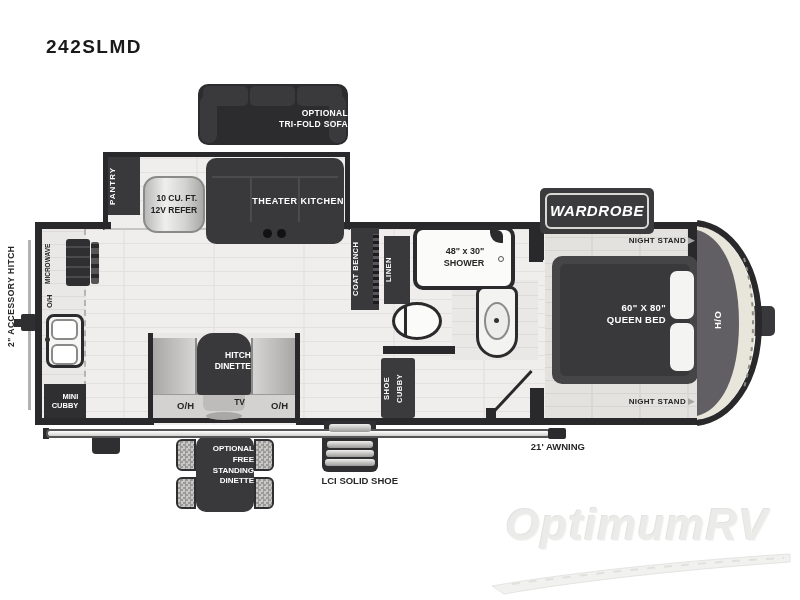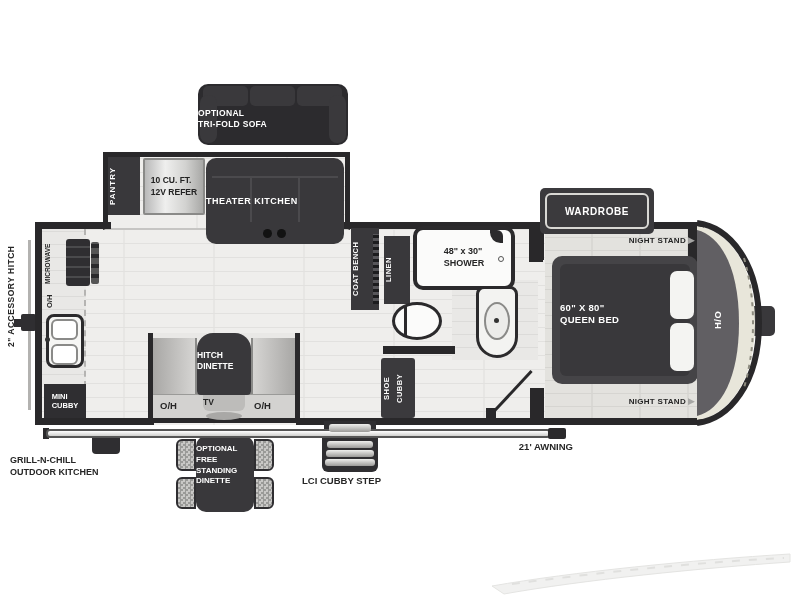--- a/index.html
+++ b/index.html
@@ -1,21 +1,21 @@
 <!DOCTYPE html>
 <html><head>
 <meta charset="utf-8">
 <style>
   html,body{margin:0;padding:0;}
   body{font-family:"Liberation Sans",sans-serif;background:#ffffff;}
   .plan{position:relative;width:800px;height:600px;background:#ffffff;overflow:hidden;}
   .abs{position:absolute;box-sizing:border-box;}
   
   .title{left:46px;top:36px;font-size:19px;font-weight:600;color:#1a1a1a;letter-spacing:1.5px;}
-  .lbl{white-space:pre-line;text-align:left;font-weight:bold;line-height:1.3;}
+  .lbl{white-space:pre-line;text-align:right;font-weight:bold;line-height:1.3;}
   .lbl-w{color:#ffffff;}
   .lbl-d{color:#262626;}
   .vtext{writing-mode:vertical-rl;transform:rotate(180deg);text-align:center;font-weight:bold;white-space:pre-line;}
   
   .floorpat{background-color:#efeeec;background-image:
     repeating-linear-gradient(0deg,rgba(0,0,0,0) 0 13px,#e2e1df 13px 14px),
     repeating-linear-gradient(90deg,rgba(0,0,0,0) 0 88px,#e7e6e4 88px 90px);}
   .platpat{background-color:#e3e2de;background-image:
     repeating-linear-gradient(0deg,rgba(0,0,0,0) 0 12px,#d6d5d1 12px 13px),
     repeating-linear-gradient(90deg,rgba(0,0,0,0) 0 46px,#d9d8d4 46px 48px);}
@@ -40,21 +40,21 @@
   .sofa-c1{left:203px;top:86px;width:45px;height:20px;background:#3a393c;border-radius:5px;z-index:4;}
   .sofa-c2{left:250px;top:86px;width:45px;height:20px;background:#3a393c;border-radius:5px;z-index:4;}
   .sofa-c3{left:297px;top:86px;width:45px;height:20px;background:#3a393c;border-radius:5px;z-index:4;}
   .sofa-a1{left:200px;top:95px;width:17px;height:48px;background:#3a393c;border-radius:8px;z-index:4;}
   .sofa-a2{left:329px;top:95px;width:17px;height:48px;background:#3a393c;border-radius:8px;z-index:4;}
   .sofa-lbl{left:198px;top:108px;width:150px;font-size:8.5px;z-index:5;letter-spacing:.3px;}
   
   .kslide{left:103px;top:152px;width:247px;height:78px;border:5px solid #29282a;border-bottom:2px solid #c6c5c3;z-index:2;}
   .pantry{left:108px;top:157px;width:32px;height:58px;z-index:3;}
   .pantry .vtext{width:100%;height:100%;font-size:8px;color:#fff;letter-spacing:1px;}
-  .refer{left:143px;top:158px;width:62px;height:57px;background:linear-gradient(90deg,#b9b9b9,#efefee 35%,#d2d2d0 70%,#a8a8a6);border:2px solid #8a8a88;border-radius:2px;z-index:3;display:flex;align-items:center;justify-content:center;}
+  .refer{left:143px;top:176px;width:62px;height:57px;background:linear-gradient(90deg,#b9b9b9,#efefee 35%,#d2d2d0 70%,#a8a8a6);border:2px solid #8a8a88;border-radius:14px;z-index:3;display:flex;align-items:center;justify-content:center;}
   .refer .lbl{font-size:8.5px;color:#222;}
   .theater{left:206px;top:158px;width:138px;height:86px;background:#39383b;border-radius:10px;z-index:5;}
   .theater-back{left:212px;top:176px;width:126px;height:2px;background:#4b4a4d;z-index:6;}
   .theater-s1{left:250px;top:178px;width:2px;height:44px;background:#4b4a4d;z-index:6;}
   .theater-s2{left:298px;top:178px;width:2px;height:44px;background:#4b4a4d;z-index:6;}
   .theater-lbl{left:206px;top:196px;width:138px;font-size:9px;letter-spacing:.5px;z-index:6;}
   .cup1{left:263px;top:229px;width:9px;height:9px;background:#121212;border-radius:50%;z-index:6;}
   .cup2{left:277px;top:229px;width:9px;height:9px;background:#121212;border-radius:50%;z-index:6;}
   
   .counter{left:42px;top:229px;width:44px;height:158px;border-right:2px dashed #b5b4b2;z-index:2;}
@@ -90,21 +90,21 @@
   .door-base{left:486px;top:408px;width:10px;height:10px;background:#29282a;z-index:5;}
   .shoecubby{left:381px;top:358px;width:34px;height:60px;background:#3b3a3d;border-radius:3px;z-index:5;}
   .shoecubby .vtext{width:100%;height:100%;font-size:7.5px;color:#fff;line-height:1.7;letter-spacing:.5px;}
   
   .platform{left:545px;top:229px;width:165px;height:190px;z-index:2;}
   .ws-stub-l{left:530px;top:222px;width:14px;height:38px;z-index:5;}
   .ws-stub-r{left:688px;top:222px;width:14px;height:40px;z-index:5;}
   .ws-stub-bl{left:530px;top:388px;width:14px;height:32px;z-index:5;}
   .wardrobe{left:540px;top:188px;width:114px;height:46px;background:#3b3a3d;border-radius:5px;z-index:5;display:flex;align-items:center;justify-content:center;}
   .wardrobe::after{content:"";position:absolute;left:5px;top:5px;right:5px;bottom:5px;border:2px solid #d9d8d4;border-radius:6px;}
-  .wardrobe .lbl{font-size:10px;letter-spacing:.6px;position:relative;z-index:1;}
+  .wardrobe .lbl{font-size:15px;letter-spacing:.6px;position:relative;z-index:1;font-style:italic;}
   .ns-top{left:610px;top:236px;width:76px;font-size:8px;letter-spacing:.3px;text-align:right;z-index:7;}
   .ns-bot{left:610px;top:397px;width:76px;font-size:8px;letter-spacing:.3px;text-align:right;z-index:7;}
   .ns-arrow-t{left:688px;top:235px;font-size:9px;color:#a6a6a4;z-index:7;}
   .ns-arrow-b{left:688px;top:396px;font-size:9px;color:#a6a6a4;z-index:7;}
   .bed{left:552px;top:256px;width:146px;height:128px;background:#454447;border-radius:10px;z-index:5;}
   .bed-inner{left:560px;top:264px;width:130px;height:112px;background:#39383b;border-radius:6px;z-index:5;}
   .pillow1{left:670px;top:271px;width:24px;height:48px;background:#f4f4f2;border-radius:7px;z-index:6;}
   .pillow2{left:670px;top:323px;width:24px;height:48px;background:#f4f4f2;border-radius:7px;z-index:6;}
   .bed-lbl{left:560px;top:302px;width:106px;font-size:9.5px;letter-spacing:.3px;z-index:6;}
   
@@ -119,21 +119,21 @@
   .btable-lbl{left:197px;top:350px;width:54px;font-size:8.5px;z-index:5;}
   .tv-tongue{left:203px;top:395px;width:42px;height:16px;background:#bdbcba;border-radius:0 0 6px 6px;z-index:4;}
   .tv-lbl{left:203px;top:397px;width:42px;font-size:8.5px;z-index:5;}
   .pedestal{left:206px;top:412px;width:36px;height:8px;background:#a9a8a6;border-radius:50%;z-index:4;}
   .oh-l{left:160px;top:400px;width:34px;font-size:9.5px;z-index:4;}
   .oh-r{left:254px;top:400px;width:34px;font-size:9.5px;z-index:4;}
   
   .awning{left:46px;top:429px;width:505px;height:9px;background:linear-gradient(180deg,#ffffff,#cfcfcd);border:2px solid #555;border-radius:4px;z-index:8;}
   .awn-tip{left:548px;top:428px;width:18px;height:11px;background:#2b2a2c;border-radius:2px;z-index:8;}
   .awn-cap{left:43px;top:428px;width:6px;height:11px;background:#2b2a2c;z-index:8;}
-  .awn-lbl{left:488px;top:441px;width:85px;font-size:9.5px;z-index:8;text-align:right;}
+  .awn-lbl{left:500px;top:441px;width:85px;font-size:9.5px;z-index:8;text-align:right;}
   .grillbox{left:92px;top:436px;width:28px;height:18px;background:#2f2e31;border-radius:0 0 4px 4px;z-index:7;}
   .grill-lbl{left:10px;top:455px;width:158px;font-size:9px;z-index:7;}
   .fstable{left:196px;top:436px;width:58px;height:76px;background:#39383b;border-radius:10px;z-index:7;}
   .fstable-lbl{left:196px;top:444px;width:58px;font-size:8px;line-height:1.35;z-index:8;}
   .chair{background:repeating-conic-gradient(#9a9a98 0% 25%,#c9c8c6 0% 50%) 0 0/5px 5px;border:2px solid #2f2e31;z-index:6;}
   .ch1{left:176px;top:439px;width:20px;height:32px;border-radius:6px 0 0 6px;}
   .ch2{left:176px;top:477px;width:20px;height:32px;border-radius:6px 0 0 6px;}
   .ch3{left:254px;top:439px;width:20px;height:32px;border-radius:0 6px 6px 0;}
   .ch4{left:254px;top:477px;width:20px;height:32px;border-radius:0 6px 6px 0;}
   .step-top{left:324px;top:421px;width:52px;height:14px;background:#2f2e31;z-index:7;}
@@ -145,25 +145,27 @@
   .steps-lbl{left:302px;top:475px;width:96px;font-size:9.5px;z-index:8;}
   
   .wm-text{left:482px;top:500px;width:310px;font-size:44px;font-weight:bold;font-style:italic;color:#ebebea;letter-spacing:1px;text-align:center;z-index:0;text-shadow:1px 1px 0 #f6f6f5,-1px -1px 0 #e2e2e1;}
   .wm-road{left:492px;top:552px;width:300px;height:44px;z-index:0;}
 </style>
 </head>
 <body>
 
 <div class="plan">
 
+  <div class="abs wm-text">OptimumRV</div>
   <svg class="abs wm-road" viewBox="0 0 300 44">
     <path d="M0,34 C80,20 200,8 298,2 L298,10 C210,16 90,28 12,42 Z" fill="#f1f1f0" stroke="#e4e4e2" stroke-width="1"></path>
     <path d="M20,32 C110,20 210,10 292,6" fill="none" stroke="#e0e0de" stroke-width="2" stroke-dasharray="8 9"></path>
   </svg>
 
+  <div class="abs title">242SLMD</div>
 
   <div class="abs floor-main floorpat"></div>
   <div class="abs wall wt1"></div>
   <div class="abs wall wt2"></div>
   <div class="abs wall wt3"></div>
   <div class="abs wall wb1"></div>
   <div class="abs wall wb2"></div>
   <div class="abs wall wl"></div>
   <div class="abs bumper"></div>
 
@@ -276,32 +278,30 @@
   <div class="abs lbl lbl-d tv-lbl">TV</div>
   <div class="abs pedestal"></div>
   <div class="abs lbl lbl-d oh-l">O/H</div>
   <div class="abs lbl lbl-d oh-r">O/H</div>
 
   <div class="abs awn-cap"></div>
   <div class="abs awning"></div>
   <div class="abs awn-tip"></div>
   <div class="abs lbl lbl-d awn-lbl">21' AWNING</div>
   <div class="abs grillbox"></div>
-  <div class="abs lbl lbl-d grill-lbl">GRILL-N-CHILL
-OUTDOOR KITCHEN</div>
   <div class="abs chair ch1"></div>
   <div class="abs chair ch2"></div>
   <div class="abs chair ch3"></div>
   <div class="abs chair ch4"></div>
   <div class="abs fstable"></div>
   <div class="abs lbl lbl-w fstable-lbl">OPTIONAL
 FREE
 STANDING
 DINETTE</div>
   <div class="abs step-top"></div>
   <div class="abs step-top-bar"></div>
   <div class="abs steps"></div>
   <div class="abs tread1"></div>
   <div class="abs tread2"></div>
   <div class="abs tread3"></div>
-  <div class="abs lbl lbl-d steps-lbl">LCI CUBBY STEP</div>
+  <div class="abs lbl lbl-d steps-lbl">LCI SOLID SHOE</div>
 
 </div>
 
 </body></html>

